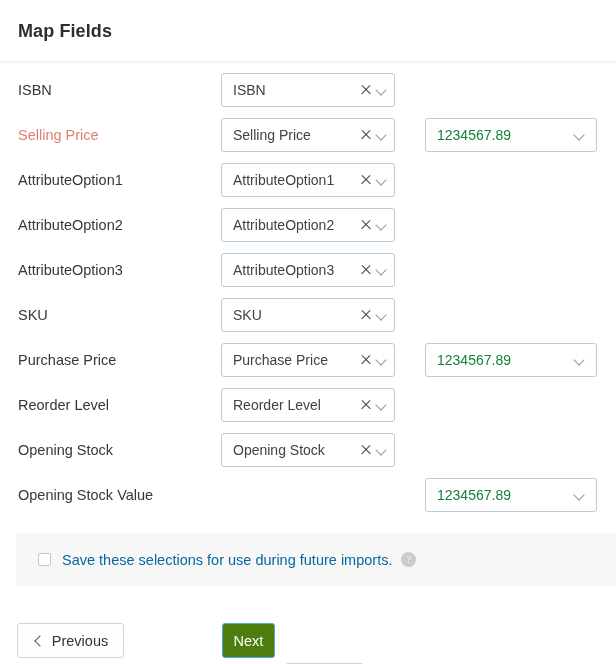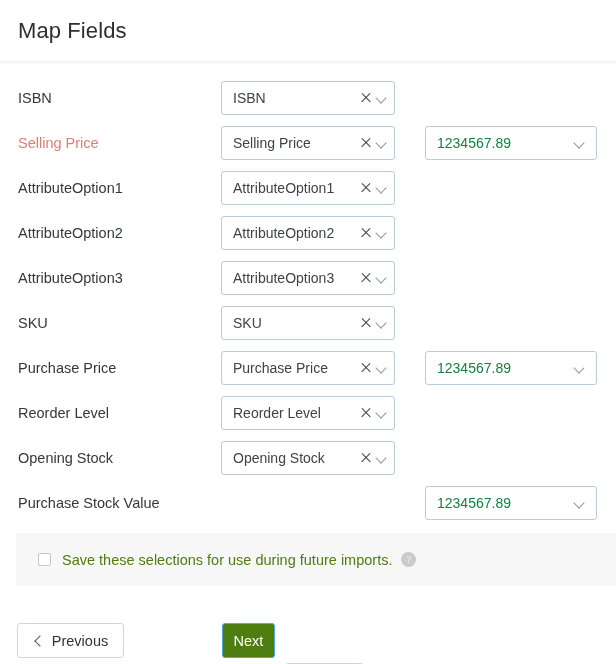--- a/index.html
+++ b/index.html
@@ -19,22 +19,22 @@
   
   .header {
     height: 62px;
     box-sizing: border-box;
     padding: 18px 0 0 18px;
     background: #ffffff;
     position: relative;
     z-index: 5;
   }
   .page-title {
-    font-size: 22px;
-    font-weight: 400;
+    font-size: 18px;
+    font-weight: 700;
     color: #2b2f33;
     letter-spacing: .1px;
     line-height: 26px;
   }
   .header-divider {
     position: absolute;
     left: 0; right: 0;
     top: 61px;
     height: 3px;
     background: linear-gradient(to bottom, #f2f2f2, #fbfbfb);
@@ -63,21 +63,21 @@
     box-sizing: border-box;
   }
   .peek-select.wide {
     left: 425px;
     width: 172px;
   }
 
   
   .fields {
     position: absolute;
-    top: 76px;
+    top: 68px;
     left: 0;
     width: 604px;
   }
   .field-row {
     position: relative;
     height: 45px;
   }
   .field-label {
     position: absolute;
     left: 18px;
@@ -196,21 +196,21 @@
     border: 1px solid #c2c7cc;
     border-radius: 2px;
     background: #fff;
     box-sizing: border-box;
     margin-right: 11px;
     cursor: pointer;
     flex: 0 0 auto;
   }
   .save-text {
     font-size: 14.5px;
-    color: #4d7c0f;
+    color: #0369a1;
     line-height: 18px;
     white-space: nowrap;
   }
   .help-icon {
     width: 15px;
     height: 15px;
     border-radius: 50%;
     background: #c9cbcd;
     color: #f2f3f4;
     font-size: 11px;
@@ -374,21 +374,21 @@
     </div>
     <div class="field-row">
       <div class="field-label">Opening Stock</div>
       <div class="map-select">
         <span class="value">Opening Stock</span>
         <span class="clear-x"></span>
         <span class="chev"></span>
       </div>
     </div>
     <div class="field-row">
-      <div class="field-label">Purchase Stock Value</div>
+      <div class="field-label">Opening Stock Value</div>
       <div class="fmt-select">
         <span class="value">1234567.89</span>
         <span class="chev"></span>
       </div>
     </div>
   </div>
 
 <div class="save-bar">
   <div class="chk"></div>
   <div class="save-text">Save these selections for use during future imports.</div>

